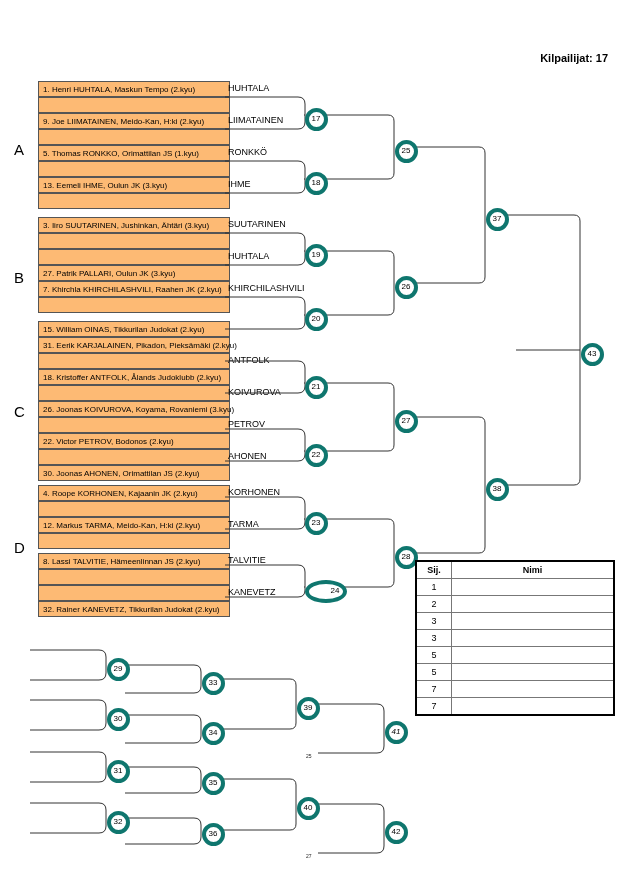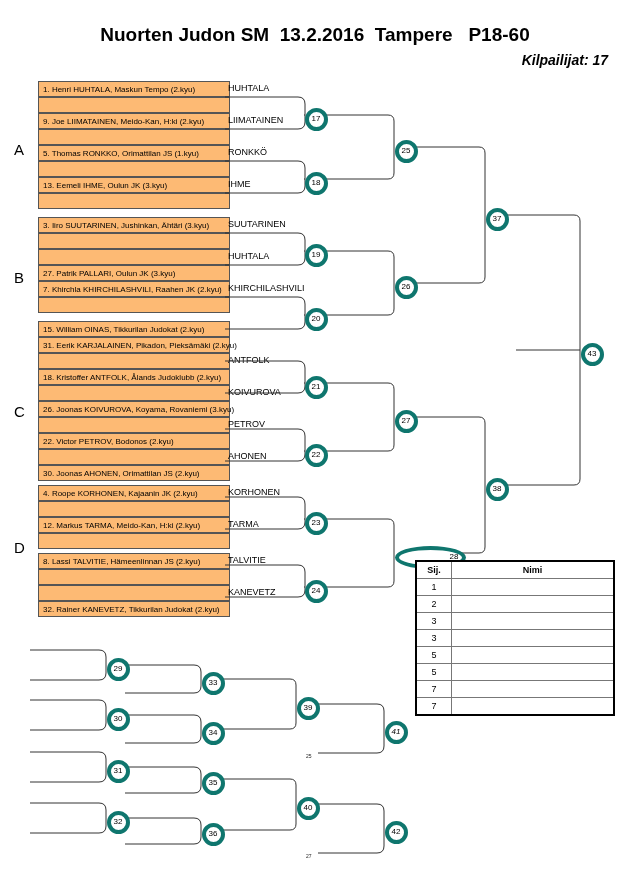--- a/index.html
+++ b/index.html
@@ -17,23 +17,22 @@
   
   .title{
     position:absolute;left:0;top:24px;width:630px;
     text-align:center;
     font-size:19px;font-weight:bold;
     letter-spacing:0px;
     white-space:pre;
   }
   .subtitle{
     position:absolute;right:22px;top:52px;
-    font-size:14px;font-weight:bold;
+    font-size:11px;font-weight:bold;
     white-space:pre;
-    font-style:italic;
   }
 
   
   .seclabel{
     position:absolute;
     font-size:15px;
     font-weight:normal;
     color:#000;
     line-height:1;
   }
@@ -132,21 +131,20 @@
   table.results td.nimi{
     text-align:left;
     padding-left:4px;
   }
 </style>
 </head>
 <body>
 
 <div id="sheet">
 
-  <div class="title">Nuorten Judon SM  13.2.2016  Tampere   P18-60</div>
   <div class="subtitle">Kilpailijat: 17</div>
 
   <div id="section-letters">
       <div class="seclabel" style="left: 14px; top: 142px;">A</div>
       <div class="seclabel" style="left: 14px; top: 270px;">B</div>
       <div class="seclabel" style="left: 14px; top: 404px;">C</div>
       <div class="seclabel" style="left: 14px; top: 540px;">D</div>
     </div>
 
   <div id="competitor-boxes">
@@ -381,25 +379,25 @@
   </svg>
 
   <div id="node-circles">
       <div class="node" style="left: 312px; top: 115px;">17</div>
       <div class="node" style="left: 312px; top: 179px;">18</div>
       <div class="node" style="left: 312px; top: 251px;">19</div>
       <div class="node" style="left: 312px; top: 315px;">20</div>
       <div class="node" style="left: 312px; top: 383px;">21</div>
       <div class="node" style="left: 312px; top: 451px;">22</div>
       <div class="node" style="left: 312px; top: 519px;">23</div>
-      <div class="node" style="left: 312px; top: 587px;">24</div>
+      <div class="node" style="left: 312px; top: 587px; padding-left: 19px;">24</div>
       <div class="node" style="left: 402px; top: 147px;">25</div>
       <div class="node" style="left: 402px; top: 283px;">26</div>
       <div class="node" style="left: 402px; top: 417px;">27</div>
-      <div class="node" style="left: 402px; top: 553px; padding-left: 48px;">28</div>
+      <div class="node" style="left: 402px; top: 553px;">28</div>
       <div class="node" style="left: 493px; top: 215px;">37</div>
       <div class="node" style="left: 493px; top: 485px;">38</div>
       <div class="node" style="left: 588px; top: 350px; text-align: center;">43</div>
       <div class="node" style="left: 114px; top: 665px;">29</div>
       <div class="node" style="left: 114px; top: 715px;">30</div>
       <div class="node" style="left: 114px; top: 767px;">31</div>
       <div class="node" style="left: 114px; top: 818px;">32</div>
       <div class="node" style="left: 209px; top: 679px;">33</div>
       <div class="node" style="left: 209px; top: 729px;">34</div>
       <div class="node" style="left: 209px; top: 779px;">35</div>

